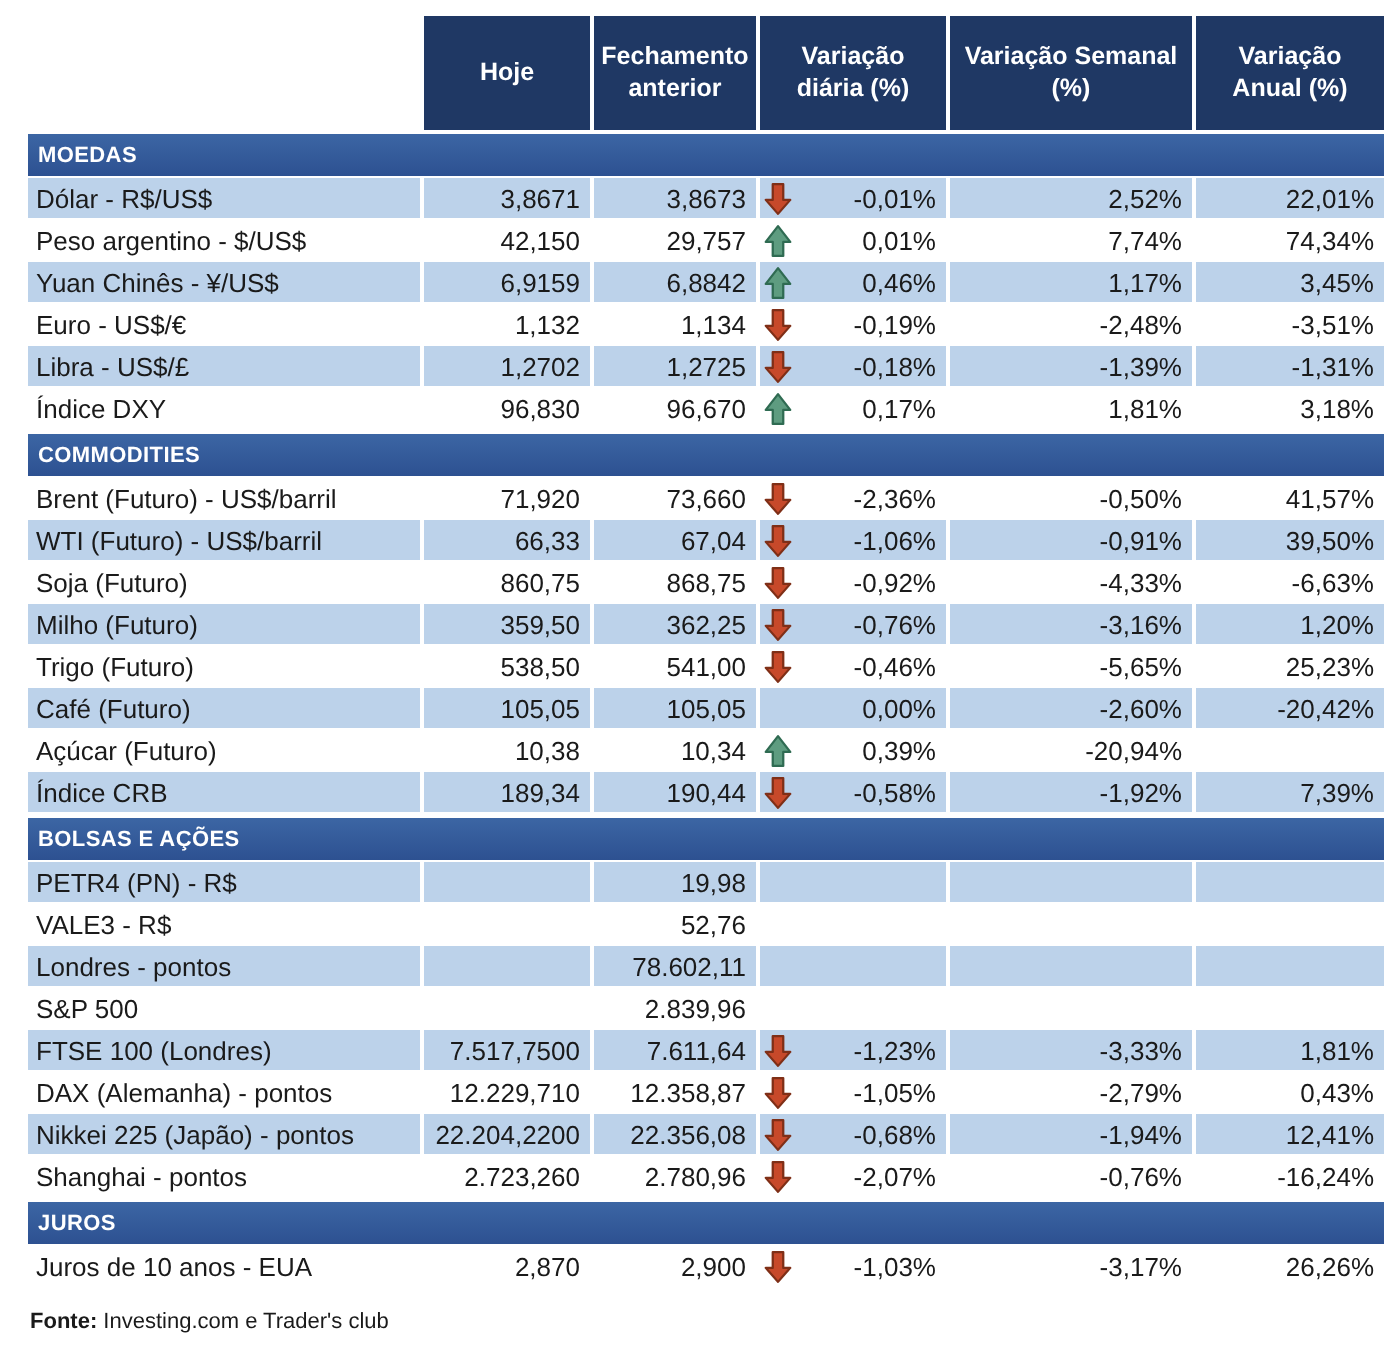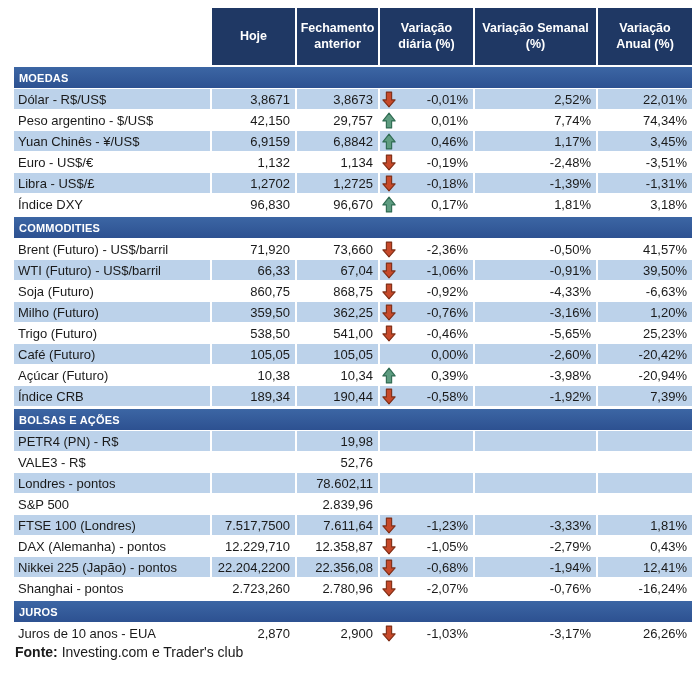--- a/index.html
+++ b/index.html
@@ -29,21 +29,21 @@
   .cell { font-size:13px; display:flex; align-items:center; background:transparent;
           overflow:hidden; white-space:nowrap; }
   .cell.lbl { padding-left:4px; }
   .cell.num { justify-content:flex-end; padding-right:5px; border-left:2px solid #ffffff; }
   .cell.dcell { justify-content:center; padding-left:1px; padding-right:5px;
                 border-left:2px solid #ffffff; }
   .arr { width:15px; height:18px; display:flex; align-items:center; justify-content:center; }
   .dcell .val { margin-left:auto; }
 
   
-  .footer { margin-top:0; font-size:14px; padding-left:1px; }
+  .footer { margin-top:11px; font-size:11px; padding-left:1px; }
   .footer .b { font-weight:bold; }
 </style>
 </head>
 <body>
 
 <div class="page">
   <div class="tbl">
 
     <div class="grid hdr">
       <div class="hcell spacer"></div>
@@ -238,21 +238,20 @@
           <div class="cell num">10,38</div>
           <div class="cell num">10,34</div>
           <div class="cell dcell">
             <span class="arr">
               <svg width="14" height="17" viewBox="0 0 16 19">
                 <polygon points="8,1 15,10 11,10 11,18 5,18 5,10 1,10" fill="#5E9C80" stroke="#2F6B52" stroke-width="1.3" stroke-linejoin="round"></polygon>
               </svg>
             </span>
             <span class="val">0,39%</span>
           </div>
-          <div class="cell num">-3,98%</div>
           <div class="cell num">-20,94%</div>
         </div>
         <div class="grid row shaded">
           <div class="cell lbl">Índice CRB</div>
           <div class="cell num">189,34</div>
           <div class="cell num">190,44</div>
           <div class="cell dcell">
             <span class="arr">
               <svg width="14" height="17" viewBox="0 0 16 19">
                 <polygon points="5,1 11,1 11,10 15,10 8,18 1,10 5,10" fill="#C7492A" stroke="#7F2F17" stroke-width="1.3" stroke-linejoin="round"></polygon>

